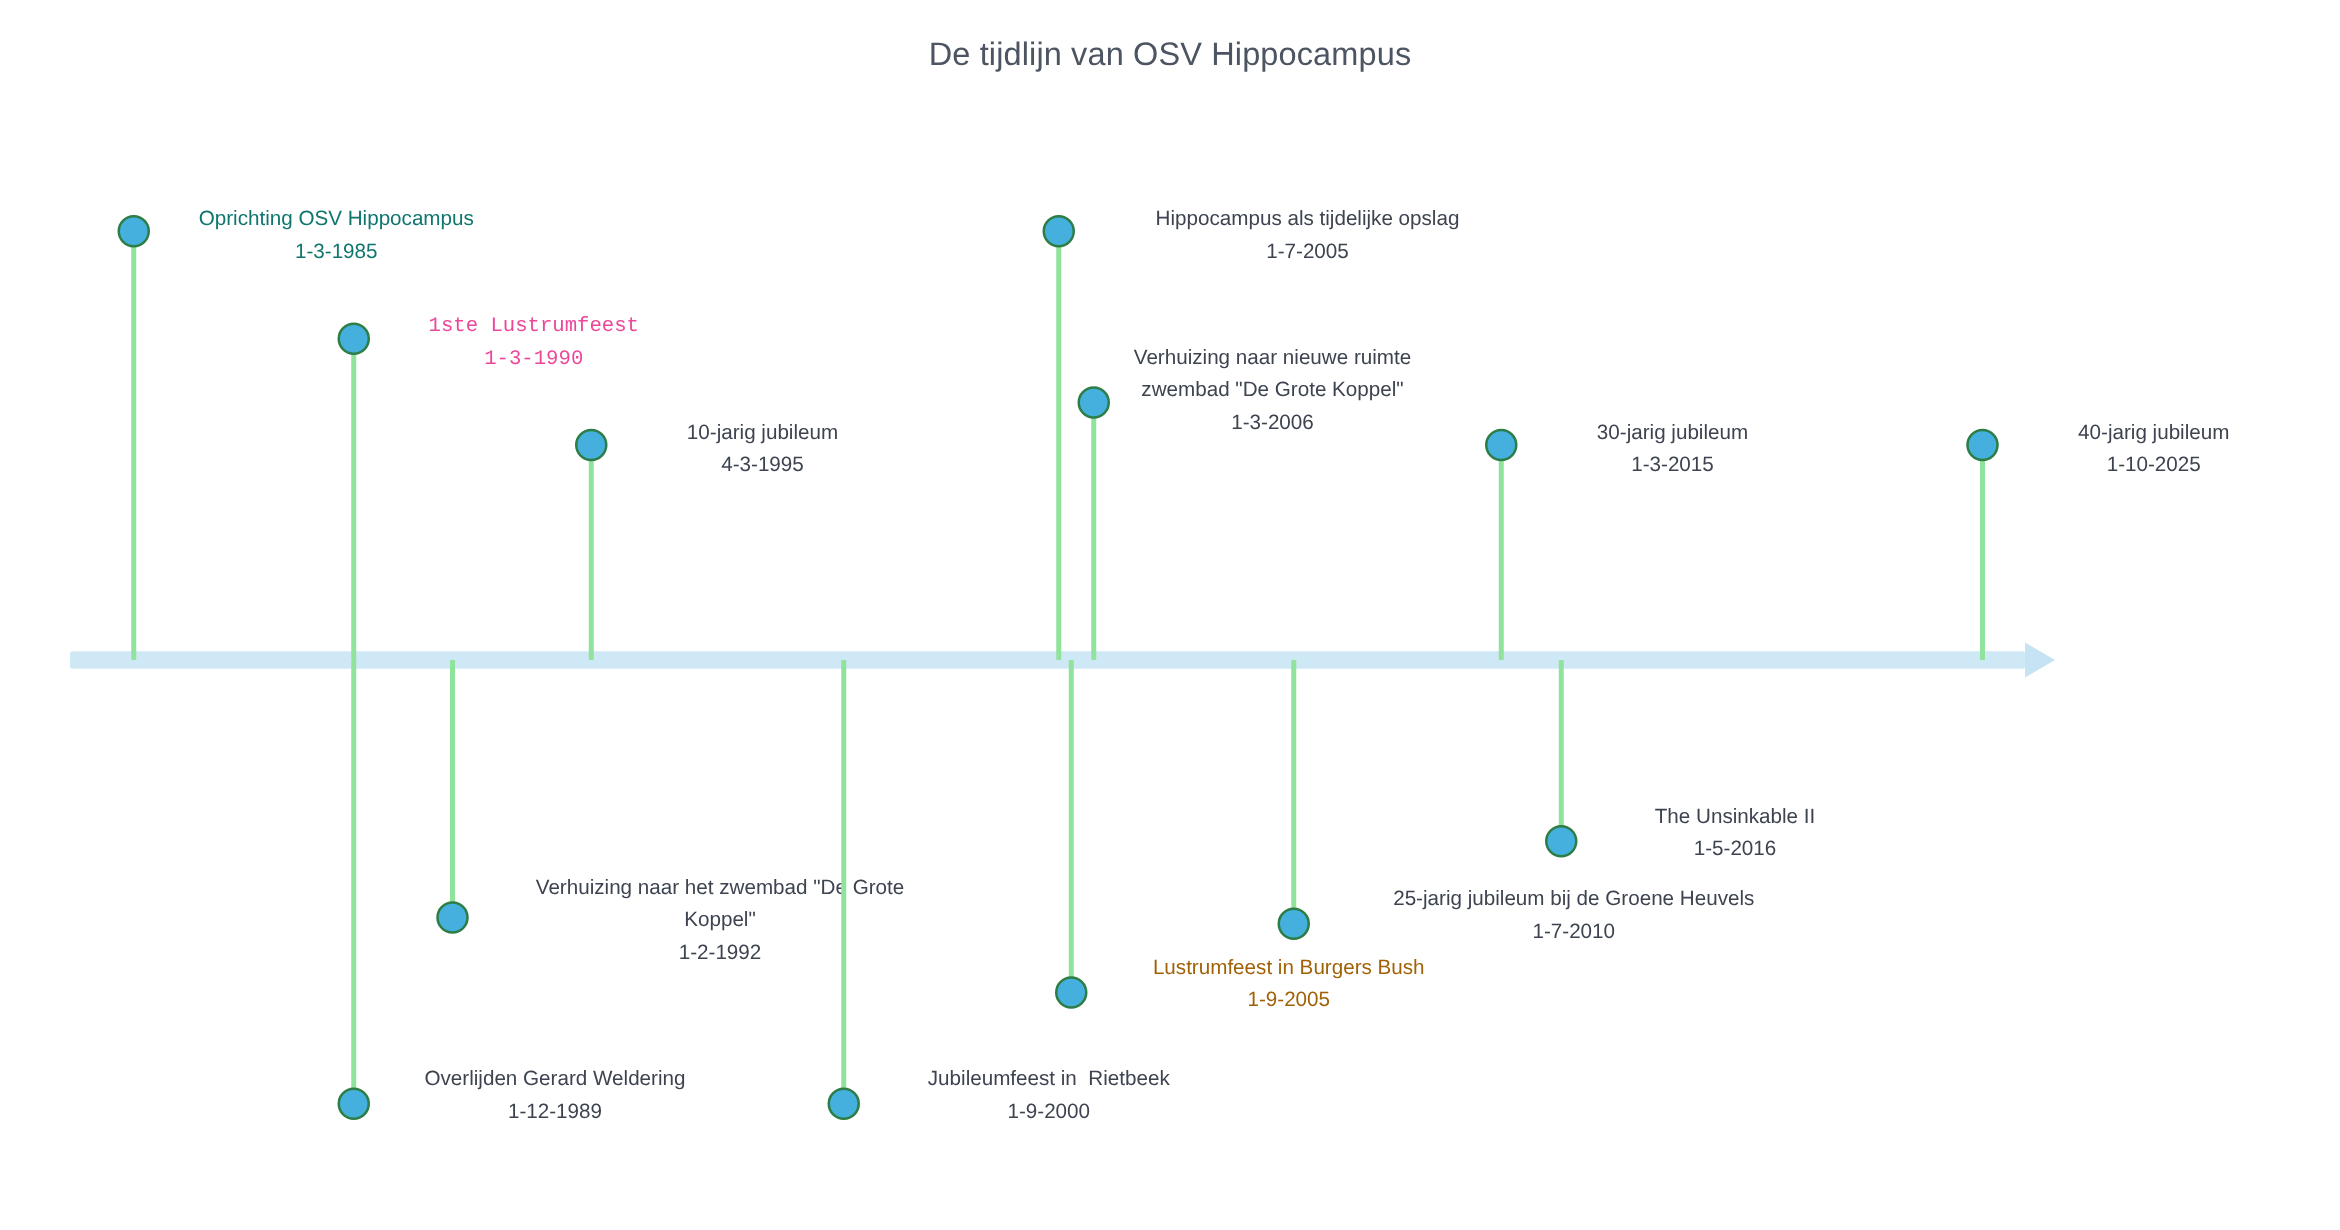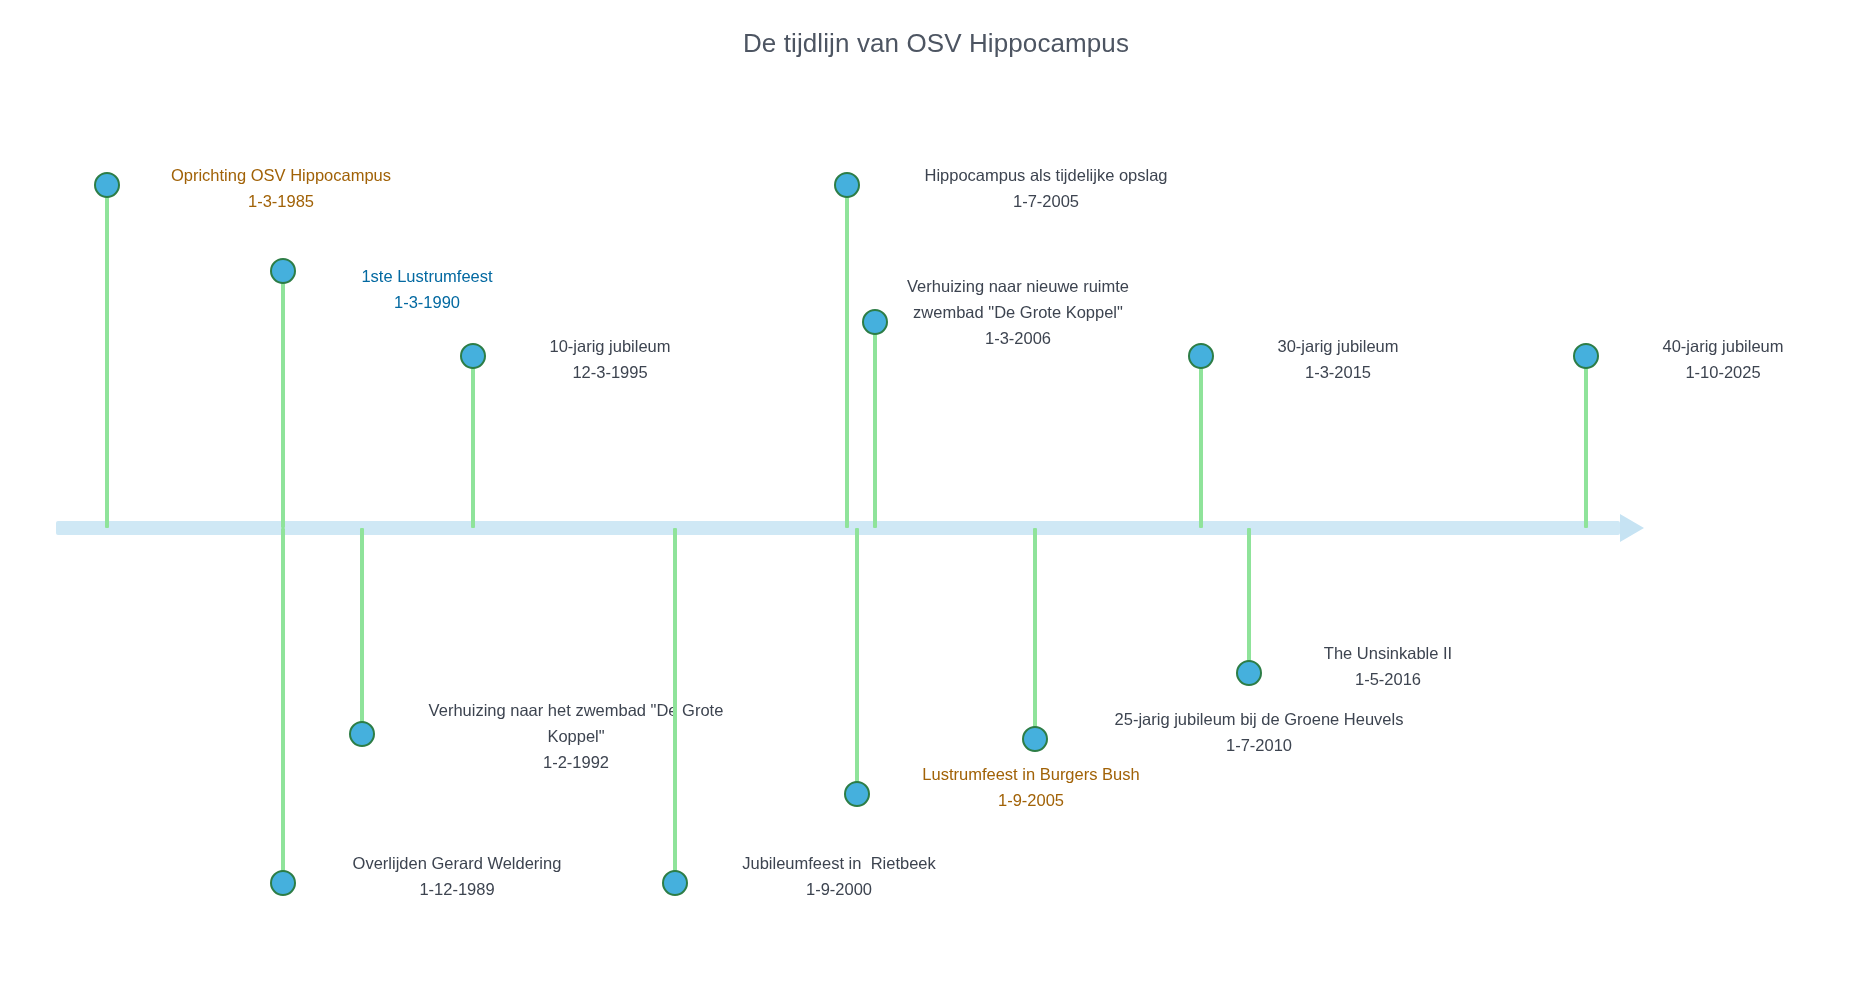--- a/index.html
+++ b/index.html
@@ -87,31 +87,31 @@
 
   <div id="axis">
       <div class="axis-line" style="left: 56px; top: 521px; width: 1564px; height: 14px; background: rgb(207, 232, 245);"></div>
       <div class="axis-arrow" style="left: 1620px; top: 514px;"></div>
     </div>
 
   <div id="events-layer">
       <div class="event">
         <div class="stem" style="background: rgb(143, 227, 154); left: 105px; top: 185px; height: 343px;"></div>
         <div class="marker" style="background: rgb(69, 176, 221); border-color: rgb(45, 125, 70); left: 94px; top: 172px;"></div>
-        <div class="label" style="left: 131px; top: 162px; width: 300px; color: #a16207;"><span>Oprichting OSV Hippocampus</span><span class="date">1-3-1985</span></div>
+        <div class="label" style="left: 119px; top: 162px; width: 300px; color: #0f766e;"><span>Oprichting OSV Hippocampus</span><span class="date">1-3-1985</span></div>
       </div>
       <div class="event">
         <div class="stem" style="background: rgb(143, 227, 154); left: 281px; top: 271px; height: 257px;"></div>
         <div class="marker" style="background: rgb(69, 176, 221); border-color: rgb(45, 125, 70); left: 270px; top: 258px;"></div>
-        <div class="label" style="left: 307px; top: 263px; width: 240px; color: #0369a1;"><span>1ste Lustrumfeest</span><span class="date">1-3-1990</span></div>
+        <div class="label" style="left: 307px; top: 248px; width: 240px; color: #ec4899; font-family: Liberation Mono, monospace;"><span>1ste Lustrumfeest</span><span class="date">1-3-1990</span></div>
       </div>
       <div class="event">
         <div class="stem" style="background: rgb(143, 227, 154); left: 471px; top: 356px; height: 172px;"></div>
         <div class="marker" style="background: rgb(69, 176, 221); border-color: rgb(45, 125, 70); left: 460px; top: 343px;"></div>
-        <div class="label" style="left: 497px; top: 333px; width: 226px; color: rgb(61, 68, 80);"><span>10-jarig jubileum</span><span class="date">12-3-1995</span></div>
+        <div class="label" style="left: 497px; top: 333px; width: 226px; color: rgb(61, 68, 80);"><span>10-jarig jubileum</span><span class="date">4-3-1995</span></div>
       </div>
       <div class="event">
         <div class="stem" style="background: rgb(143, 227, 154); left: 845px; top: 185px; height: 343px;"></div>
         <div class="marker" style="background: rgb(69, 176, 221); border-color: rgb(45, 125, 70); left: 834px; top: 172px;"></div>
         <div class="label" style="left: 871px; top: 162px; width: 350px; color: rgb(61, 68, 80);"><span>Hippocampus als tijdelijke opslag</span><span class="date">1-7-2005</span></div>
       </div>
       <div class="event">
         <div class="stem" style="background: rgb(143, 227, 154); left: 873px; top: 322px; height: 206px;"></div>
         <div class="marker" style="background: rgb(69, 176, 221); border-color: rgb(45, 125, 70); left: 862px; top: 309px;"></div>
         <div class="label" style="left: 853px; top: 273px; width: 330px; color: rgb(61, 68, 80);"><span>Verhuizing naar nieuwe ruimte
@@ -129,21 +129,21 @@
       </div>
       <div class="event">
         <div class="stem" style="background: rgb(143, 227, 154); left: 360px; top: 528px; height: 206px;"></div>
         <div class="marker" style="background: rgb(69, 176, 221); border-color: rgb(45, 125, 70); left: 349px; top: 721px;"></div>
         <div class="label" style="left: 386px; top: 697px; width: 380px; color: rgb(61, 68, 80);"><span>Verhuizing naar het zwembad "De Grote
 Koppel"</span><span class="date">1-2-1992</span></div>
       </div>
       <div class="event">
         <div class="stem" style="background: rgb(143, 227, 154); left: 281px; top: 528px; height: 355px;"></div>
         <div class="marker" style="background: rgb(69, 176, 221); border-color: rgb(45, 125, 70); left: 270px; top: 870px;"></div>
-        <div class="label" style="left: 307px; top: 850px; width: 300px; color: rgb(61, 68, 80);"><span>Overlijden Gerard Weldering</span><span class="date">1-12-1989</span></div>
+        <div class="label" style="left: 294px; top: 850px; width: 300px; color: rgb(61, 68, 80);"><span>Overlijden Gerard Weldering</span><span class="date">1-12-1989</span></div>
       </div>
       <div class="event">
         <div class="stem" style="background: rgb(143, 227, 154); left: 673px; top: 528px; height: 355px;"></div>
         <div class="marker" style="background: rgb(69, 176, 221); border-color: rgb(45, 125, 70); left: 662px; top: 870px;"></div>
         <div class="label" style="left: 699px; top: 850px; width: 280px; color: rgb(61, 68, 80);"><span>Jubileumfeest in  Rietbeek</span><span class="date">1-9-2000</span></div>
       </div>
       <div class="event">
         <div class="stem" style="background: rgb(143, 227, 154); left: 855px; top: 528px; height: 266px;"></div>
         <div class="marker" style="background: rgb(69, 176, 221); border-color: rgb(45, 125, 70); left: 844px; top: 781px;"></div>
         <div class="label" style="left: 881px; top: 761px; width: 300px; color: #a16207;"><span>Lustrumfeest in Burgers Bush</span><span class="date">1-9-2005</span></div>

